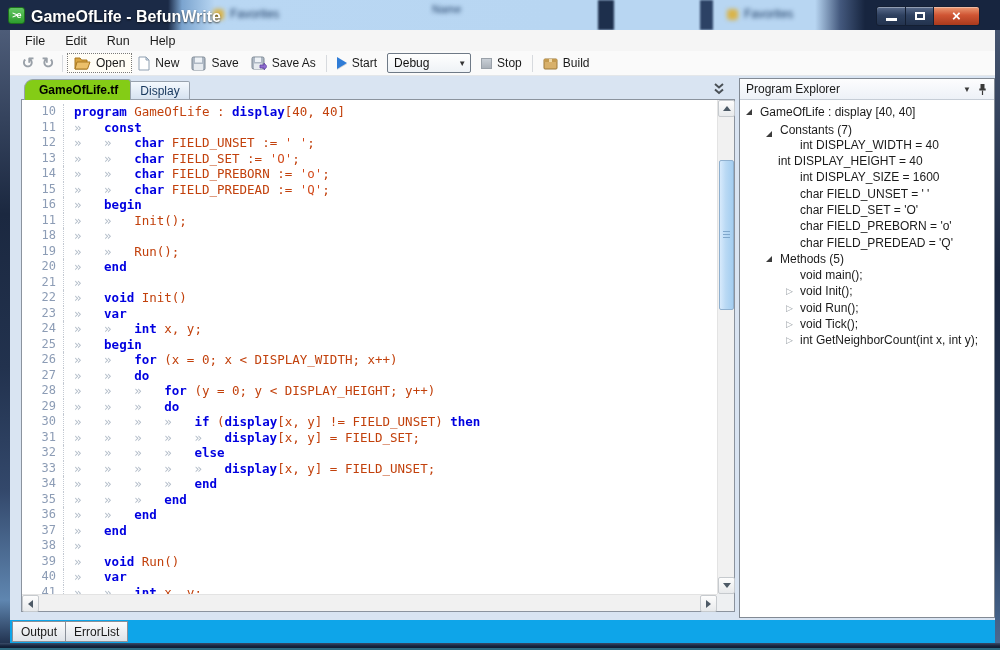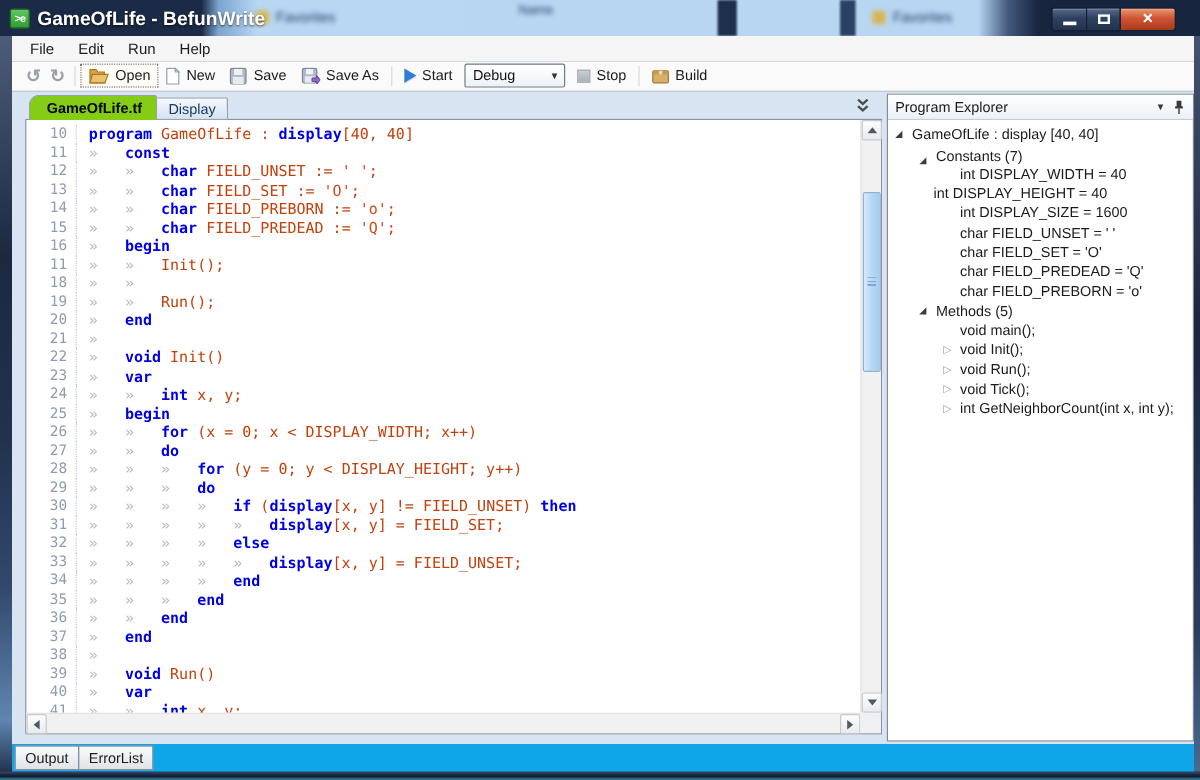--- a/index.html
+++ b/index.html
@@ -341,25 +341,25 @@
           <div class="tree-row" style="padding-left: 46px;">
             <span class="expander none"></span>
             <span class="tree-label">char FIELD_UNSET = ' '</span>
           </div>
           <div class="tree-row" style="padding-left: 46px;">
             <span class="expander none"></span>
             <span class="tree-label">char FIELD_SET = 'O'</span>
           </div>
           <div class="tree-row" style="padding-left: 46px;">
             <span class="expander none"></span>
+            <span class="tree-label">char FIELD_PREBORN = 'o'</span>
+          </div>
+          <div class="tree-row" style="padding-left: 46px;">
+            <span class="expander none"></span>
             <span class="tree-label">char FIELD_PREDEAD = 'Q'</span>
-          </div>
-          <div class="tree-row" style="padding-left: 46px;">
-            <span class="expander none"></span>
-            <span class="tree-label">char FIELD_PREBORN = 'o'</span>
           </div>
           <div class="tree-row" style="padding-left: 26px;">
             <span class="expander expanded"></span>
             <span class="tree-label">Methods (5)</span>
           </div>
           <div class="tree-row" style="padding-left: 46px;">
             <span class="expander none"></span>
             <span class="tree-label">void main();</span>
           </div>
           <div class="tree-row" style="padding-left: 46px;">

